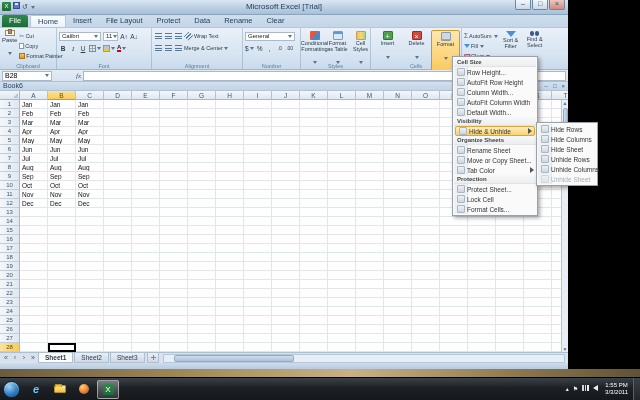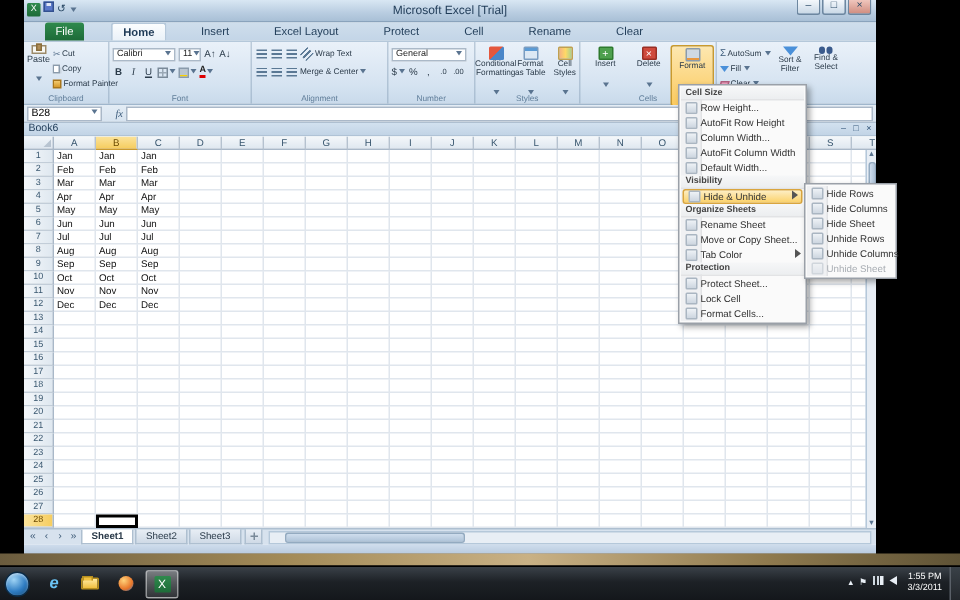--- a/index.html
+++ b/index.html
@@ -1,36 +1,36 @@
 <!DOCTYPE html>
 <html><head>
 <meta charset="utf-8">
 <style>
   *{margin:0;padding:0;box-sizing:border-box;}
   body{font-family:"Liberation Sans",sans-serif;}
   .screen{position:relative;width:640px;height:400px;overflow:hidden;background:#000;font-family:"Liberation Sans",sans-serif;}
-  .excel{position:absolute;left:16px;top:0;width:568px;height:369px;background:#fff;}
+  .excel{position:absolute;left:0;top:0;width:568px;height:369px;background:#fff;}
 
   
   .titlebar{position:absolute;left:0;top:0;right:0;height:15px;background:linear-gradient(#d9e7f3,#b9cde1 60%,#a9c0d6);border-bottom:1px solid #8aa3bc;}
   .qat{position:absolute;left:2px;top:1px;display:flex;align-items:center;gap:2px;z-index:2;}
   .appicon{width:9px;height:9px;background:linear-gradient(#2f8a4d,#1d6b38);color:#fff;font-size:6px;line-height:9px;text-align:center;border-radius:1px;}
   .qbtn{font-size:7px;color:#2b4a66;line-height:11px;}
   .floppy{display:inline-block;width:7px;height:7px;background:#5b79c9;border:1px solid #33518f;position:relative;}
   .floppy::after{content:"";position:absolute;left:1px;top:0;width:3px;height:2px;background:#dfe6f5;}
   .wtitle{position:absolute;left:0;right:0;top:0;height:15px;text-align:center;font-size:8px;line-height:14px;color:#1f3b57;}
   .winctl{position:absolute;right:3px;top:0;display:flex;z-index:2;}
   .wbtn{width:16px;height:10px;margin-left:1px;border:1px solid #6d87a0;border-top:none;border-radius:0 0 2px 2px;background:linear-gradient(#f4f8fc,#c9d8e6);font-size:7px;line-height:8px;text-align:center;color:#2b4a66;}
   .wbtn.close{background:linear-gradient(#f0c6bd,#d08d80);}
 
   
-  .tabstrip{position:absolute;top:15px;left:0;right:0;height:13px;background:linear-gradient(#cfdeec,#c3d5e7);display:flex;align-items:flex-end;padding-left:14px;border-bottom:1px solid #b5c8da;gap:16px;}
+  .tabstrip{position:absolute;top:15px;left:0;right:0;height:13px;background:linear-gradient(#cfdeec,#c3d5e7);display:flex;align-items:flex-end;padding-left:2px;border-bottom:1px solid #b5c8da;}
   .rtab{font-size:7.5px;color:#1f3b57;padding:1px 7px 1px 7px;height:12px;line-height:10px;}
   .rtab.file{background:linear-gradient(#2f8a4d,#1d6b38);color:#fff;border-radius:2px 2px 0 0;margin-right:2px;height:12px;}
-  .rtab.active{background:linear-gradient(#fbfdfe,#e9f1f8);border:1px solid #b5c8da;border-bottom:none;border-radius:2px 2px 0 0;font-weight:bold;}
+  .rtab.active{background:linear-gradient(#fbfdfe,#e9f1f8);border:1px solid #b5c8da;border-bottom:none;border-radius:2px 2px 0 0;}
 
   
   .ribbon{position:absolute;top:28px;left:0;right:0;height:42px;background:linear-gradient(#eaf1f9,#d5e3f1 70%,#c9daeb);border-bottom:1px solid #9fb6cc;display:flex;}
   .grp{position:relative;height:100%;border-right:1px solid rgba(130,155,180,.45);flex:0 0 auto;}
   .glabel{position:absolute;bottom:0;left:0;right:0;text-align:center;font-size:5.5px;color:#5f7d99;white-space:nowrap;overflow:hidden;}
   .gbody{position:absolute;top:2px;left:2px;right:2px;bottom:8px;}
   .dd{display:inline-block;margin-left:1px;}
   .dd::after{content:"";display:inline-block;border-left:2px solid transparent;border-right:2px solid transparent;border-top:3px solid #5a7490;vertical-align:middle;}
   .mini{display:flex;align-items:center;height:10px;font-size:5.5px;color:#2b3b4a;white-space:nowrap;overflow:hidden;gap:1px;}
   .combo{display:inline-flex;align-items:center;justify-content:space-between;background:#fff;border:1px solid #abb9c8;height:9px;font-size:6px;padding:0 2px;color:#222;white-space:nowrap;}
@@ -81,21 +81,21 @@
   .edcol{display:flex;flex-direction:column;justify-content:center;width:36px;}
   .sig{font-size:6.5px;color:#3a5a7a;}
   .fillarw{display:inline-block;width:0;height:0;border-left:3px solid transparent;border-right:3px solid transparent;border-top:4px solid #4a90d9;}
   .eraser{display:inline-block;width:6px;height:4px;background:#f0a0c0;border:1px solid #b06080;transform:skewX(-15deg);}
   .funnel{width:0;height:0;border-left:5px solid transparent;border-right:5px solid transparent;border-top:6px solid #4a90d9;}
   .binoc{width:4px;height:5px;background:#3a5a8c;border-radius:2px;box-shadow:5px 0 0 #3a5a8c;margin-right:5px;}
 
   
   .fbar{position:absolute;top:70px;left:0;right:0;height:12px;background:linear-gradient(#e3ecf5,#d8e4f0);border-bottom:1px solid #aebfd0;display:flex;align-items:center;padding:0 2px;gap:2px;}
   .namebox{width:50px;height:10px;background:#fff;border:1px solid #aab8c8;font-size:7px;line-height:8px;padding:0 2px;display:flex;align-items:center;justify-content:space-between;}
-  .fx{font-size:7px;font-style:italic;color:#3a5a7a;width:12px;text-align:right;font-family:"Liberation Serif",serif;}
+  .fx{font-size:7px;font-style:italic;color:#3a5a7a;width:12px;text-align:right;font-family:"Liberation Serif",serif;margin-left:15px;}
   .ffield{flex:1;height:10px;background:#fff;border:1px solid #aab8c8;}
 
   
   .bookbar{position:absolute;top:82px;left:0;right:0;height:9px;background:linear-gradient(#d2e1ef,#c2d4e6);border-bottom:1px solid #b0c3d6;display:flex;align-items:center;justify-content:space-between;font-size:7px;line-height:8px;color:#1f3b57;padding:0 3px;}
   .bookctl span{font-size:6px;margin-left:3px;color:#33567a;}
 
   
   .gridwrap{position:absolute;top:91px;left:0;right:0;height:261px;background:#fff;overflow:hidden;}
   .colheads{display:flex;height:9px;}
   .corner{width:20px;flex:0 0 20px;background:linear-gradient(#f2f6fa,#dde6ef);border-right:1px solid #a9b8c8;border-bottom:1px solid #a9b8c8;position:relative;}
@@ -172,23 +172,23 @@
         <span class="wbtn">–</span>
         <span class="wbtn">□</span>
         <span class="wbtn close">×</span>
       </div>
     </div>
 
     <div class="tabstrip">
         <div class="rtab file">File</div>
         <div class="rtab active">Home</div>
         <div class="rtab">Insert</div>
-        <div class="rtab">Excel Layout</div>
+        <div class="rtab">File Layout</div>
         <div class="rtab">Protect</div>
-        <div class="rtab">Cell</div>
+        <div class="rtab">Data</div>
         <div class="rtab">Rename</div>
         <div class="rtab">Clear</div>
       </div>
 
     <div class="ribbon">
 
       <div class="grp" style="width:57px">
         <div class="gbody clipbody">
           <div class="pastebtn">
             <span class="pasteico"></span>

